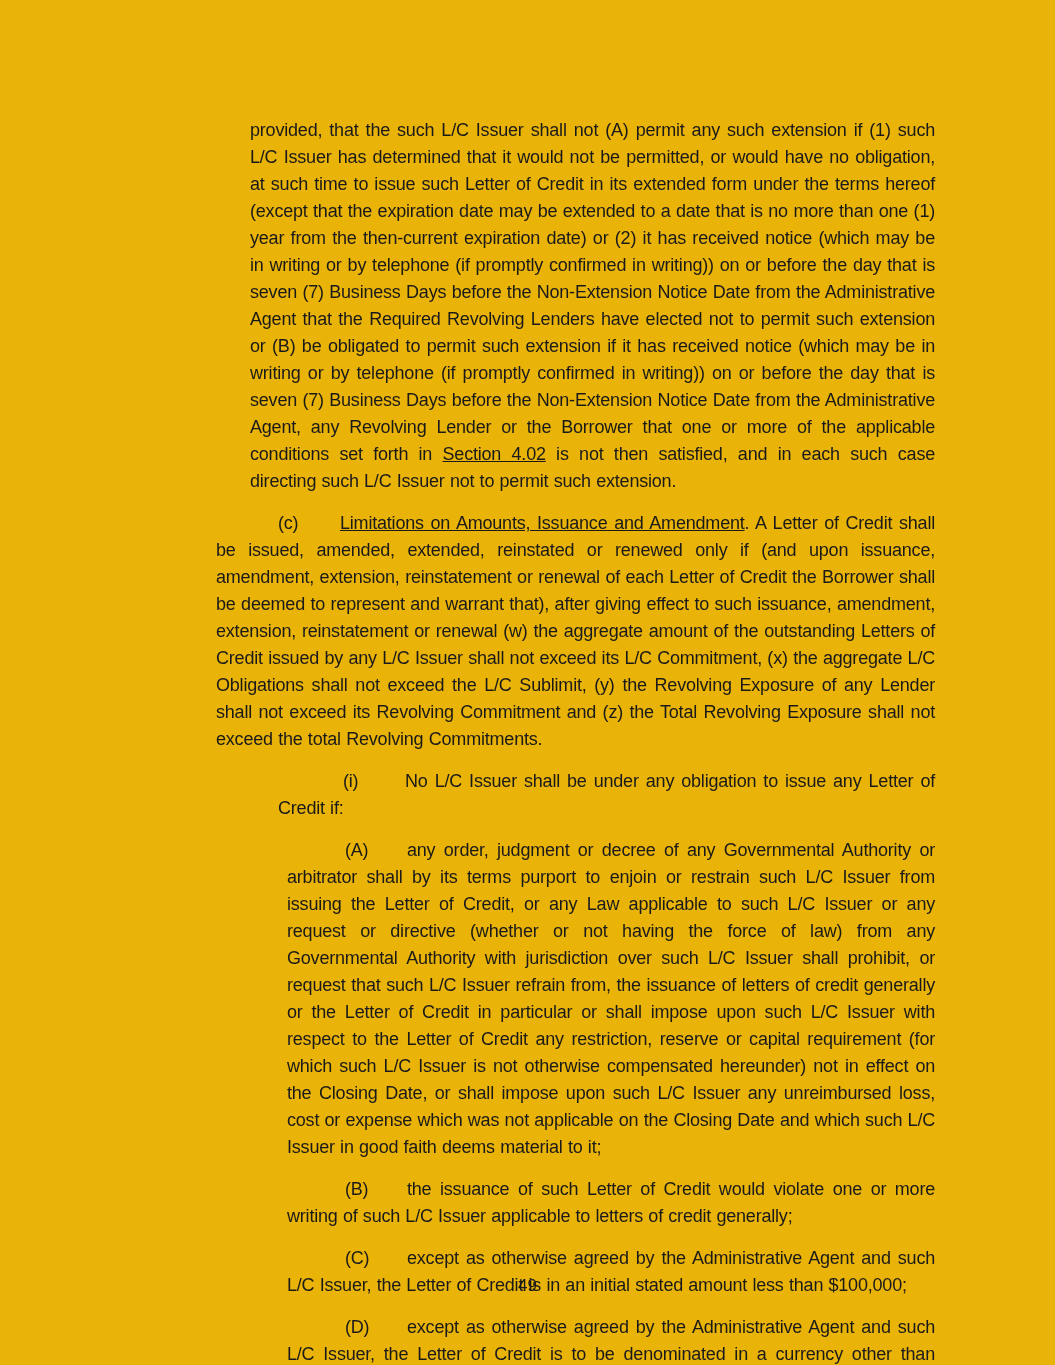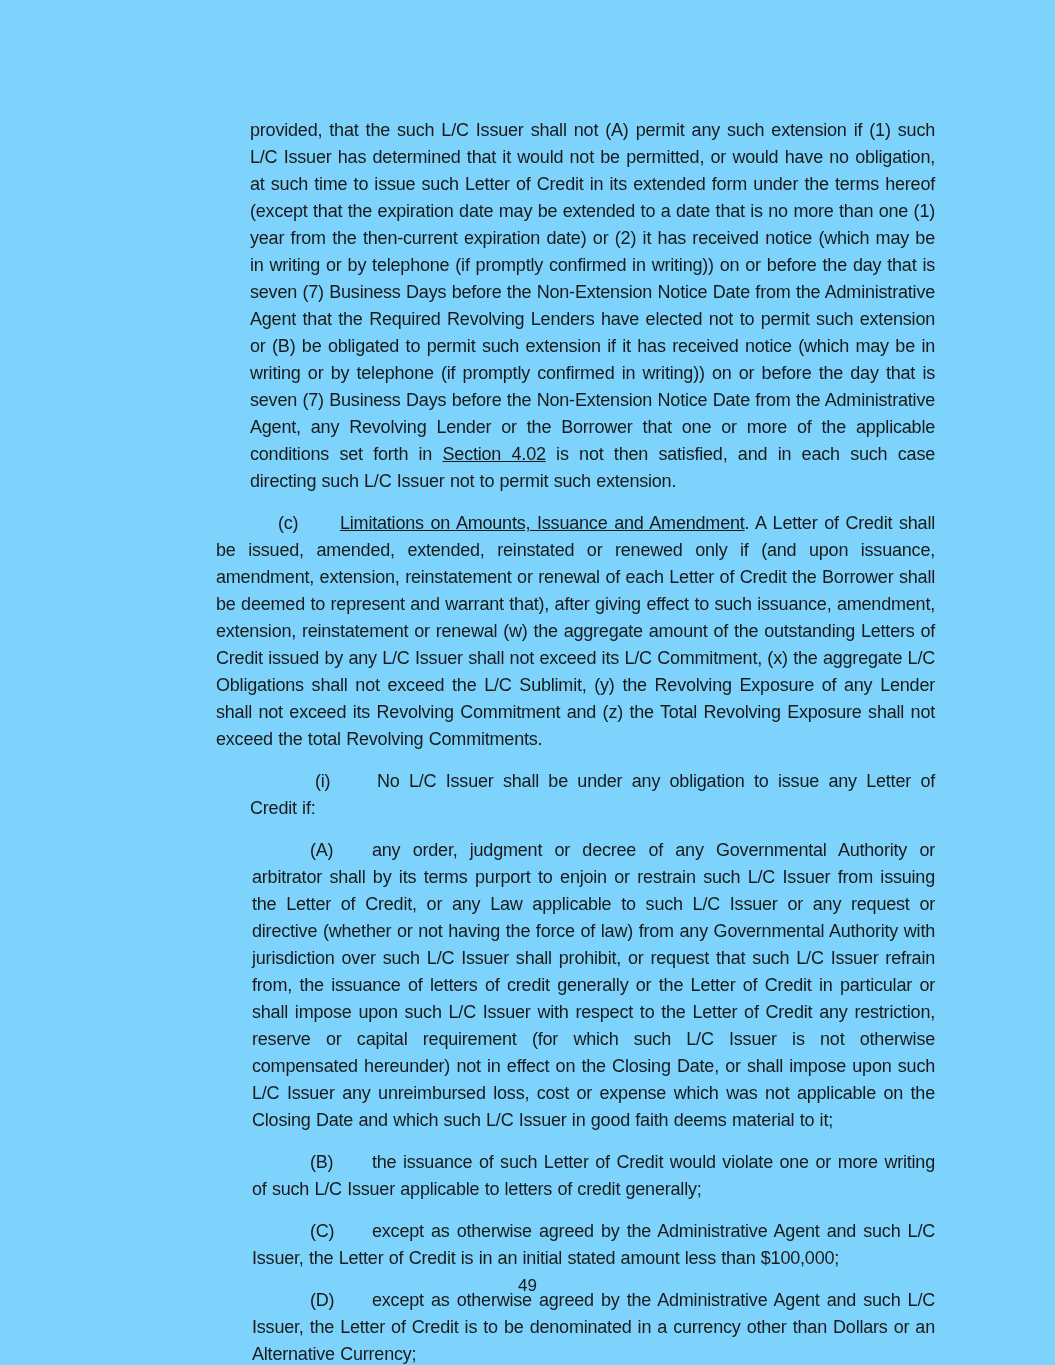--- a/index.html
+++ b/index.html
@@ -4,21 +4,21 @@
 <style>
   html, body {
     margin: 0;
     padding: 0;
     background: #ffffff;
   }
   .doc-page {
     position: relative;
     width: 1055px;
     height: 1365px;
-    background: #7dd3fc;
+    background: #eab308;
     box-sizing: border-box;
     padding: 117px 120px 0 188px;
     font-family: "Liberation Sans", "DejaVu Sans", sans-serif;
     color: #1a1a1a;
   }
   .doc-content {
     width: 747px;
   }
   p.para {
     margin: 0 0 15px 0;
@@ -26,23 +26,23 @@
     font-size: 18px;
     line-height: 27px;
     letter-spacing: -0.2px;
     word-spacing: 0.5px;
   }
   
   p.quote   { margin-left: 62px; }
   
   p.level1  { text-indent: 62px; margin-left: 28px; }
   
-  p.level2  { margin-left: 62px; text-indent: 65px; }
+  p.level2  { margin-left: 90px; text-indent: 65px; }
   
-  p.level3  { margin-left: 64px; text-indent: 58px; }
+  p.level3  { margin-left: 99px; text-indent: 58px; }
   .clause-label {
     display: inline-block;
     width: 62px;
     text-indent: 0;
   }
   .u { text-decoration: underline; }
   .page-number {
     position: absolute;
     left: 0;
     right: 0;

